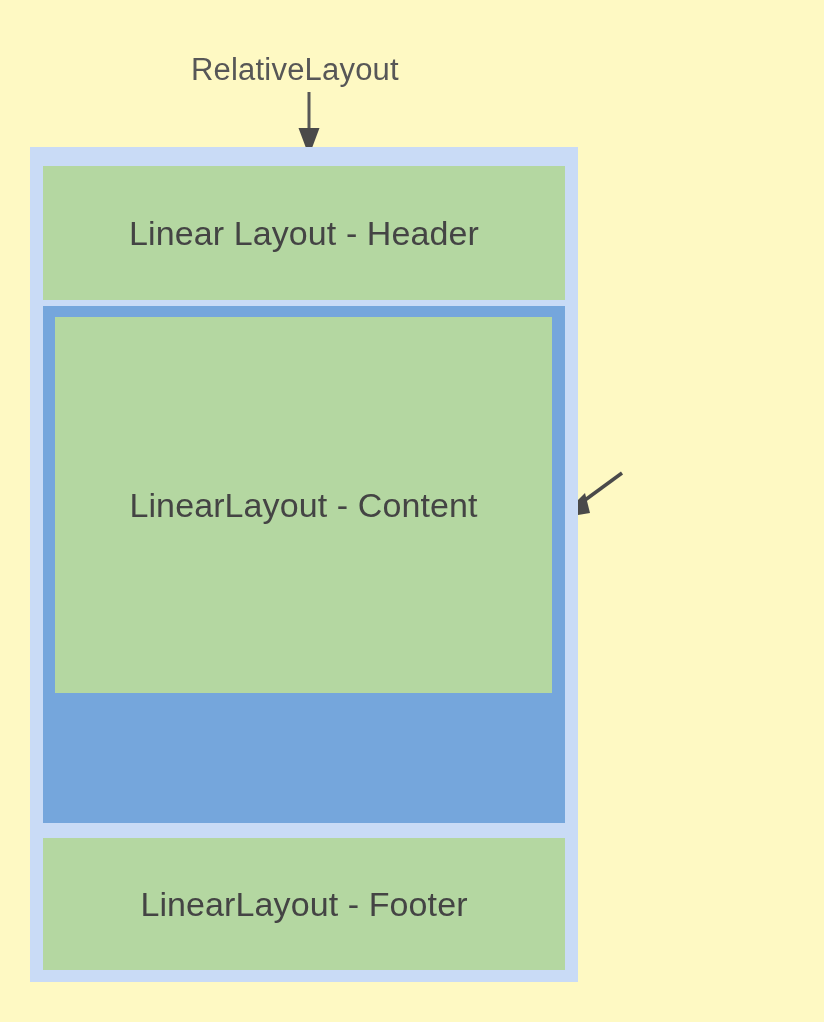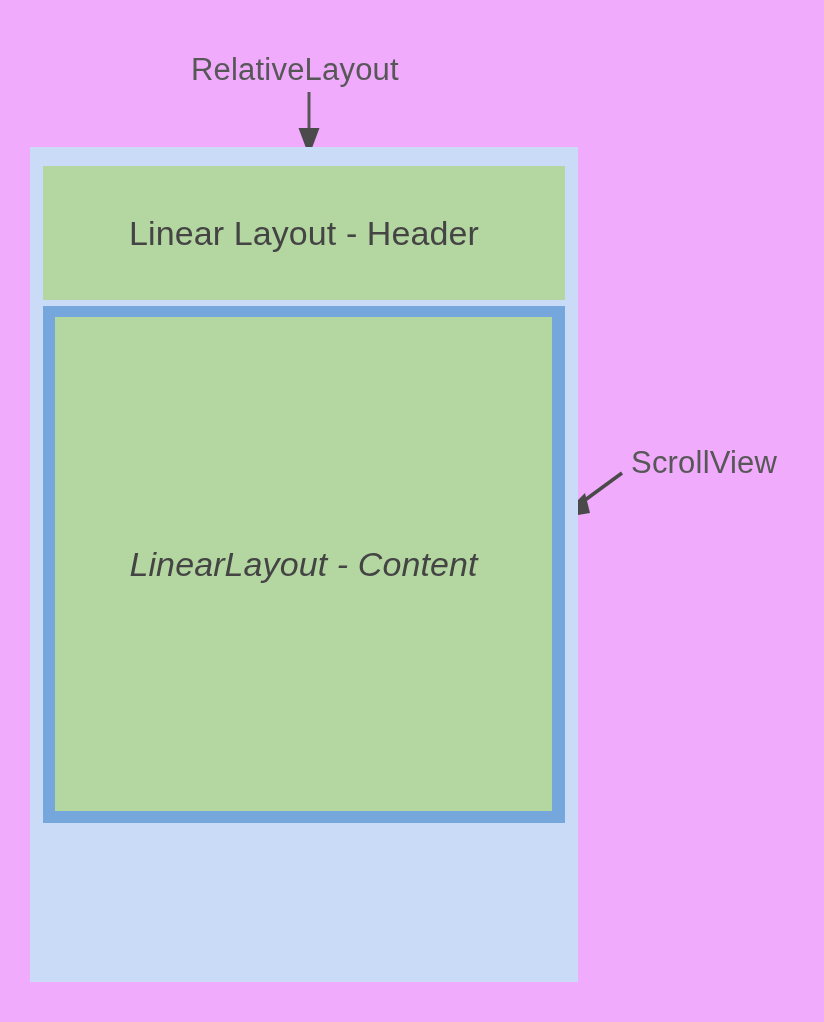--- a/index.html
+++ b/index.html
@@ -12,21 +12,21 @@
     height: 1022px;
     position: relative;
     overflow: hidden;
     font-family: "Liberation Sans", sans-serif;
     -webkit-font-smoothing: antialiased;
   }
 
   .canvas {
     position: absolute;
     inset: 0;
-    background: #f0abfc;
+    background: #fef9c3;
   }
 
   
   .annotation {
     position: absolute;
     color: #575757;
     font-size: 31px;
     font-weight: 400;
     letter-spacing: 0.2px;
     white-space: nowrap;
@@ -103,22 +103,21 @@
     top: 159px;
     width: 522px;
     height: 517px;
     background: #75a6dc;
     box-sizing: border-box;
   }
   #linearlayout-content {
     left: 12px;
     top: 11px;
     width: 497px;
-    height: 494px;
-    font-style: italic;
+    height: 376px;
   }
 
   #linearlayout-footer {
     left: 13px;
     top: 691px;
     width: 522px;
     height: 132px;
   }
 </style>
 </head>
@@ -126,35 +125,37 @@
 
 <div class="canvas">
 
   <div class="annotation" id="annotation-relativelayout">RelativeLayout</div>
 
   <svg class="arrow-svg" id="arrow-relativelayout" viewBox="0 0 824 1022">
     <line x1="309" y1="92" x2="309" y2="136" stroke="#575757" stroke-width="3"></line>
     <polygon points="309,156 298.5,128 319.5,128" fill="#4a4a4a"></polygon>
   </svg>
 
-  <div class="annotation" id="annotation-scrollview">ScrollView</div>
 
   <svg class="arrow-svg" id="arrow-scrollview" viewBox="0 0 824 1022">
     <line x1="622" y1="473" x2="581" y2="503" stroke="#4a4a4a" stroke-width="3.5"></line>
     <polygon points="560,518 585,493 590,513 572,516" fill="#4a4a4a"></polygon>
   </svg>
 
   <div id="relativelayout-container">
 
     <div class="green-box" id="linearlayout-header">
       <span class="box-label">Linear Layout - Header</span>
     </div>
 
     <div id="scrollview-container">
 
       <div class="green-box" id="linearlayout-content">
         <span class="box-label">LinearLayout - Content</span>
       </div>
     </div>
 
+    <div class="green-box" id="linearlayout-footer">
+      <span class="box-label">LinearLayout - Footer</span>
+    </div>
 
   </div>
 </div>
 
 </body></html>

